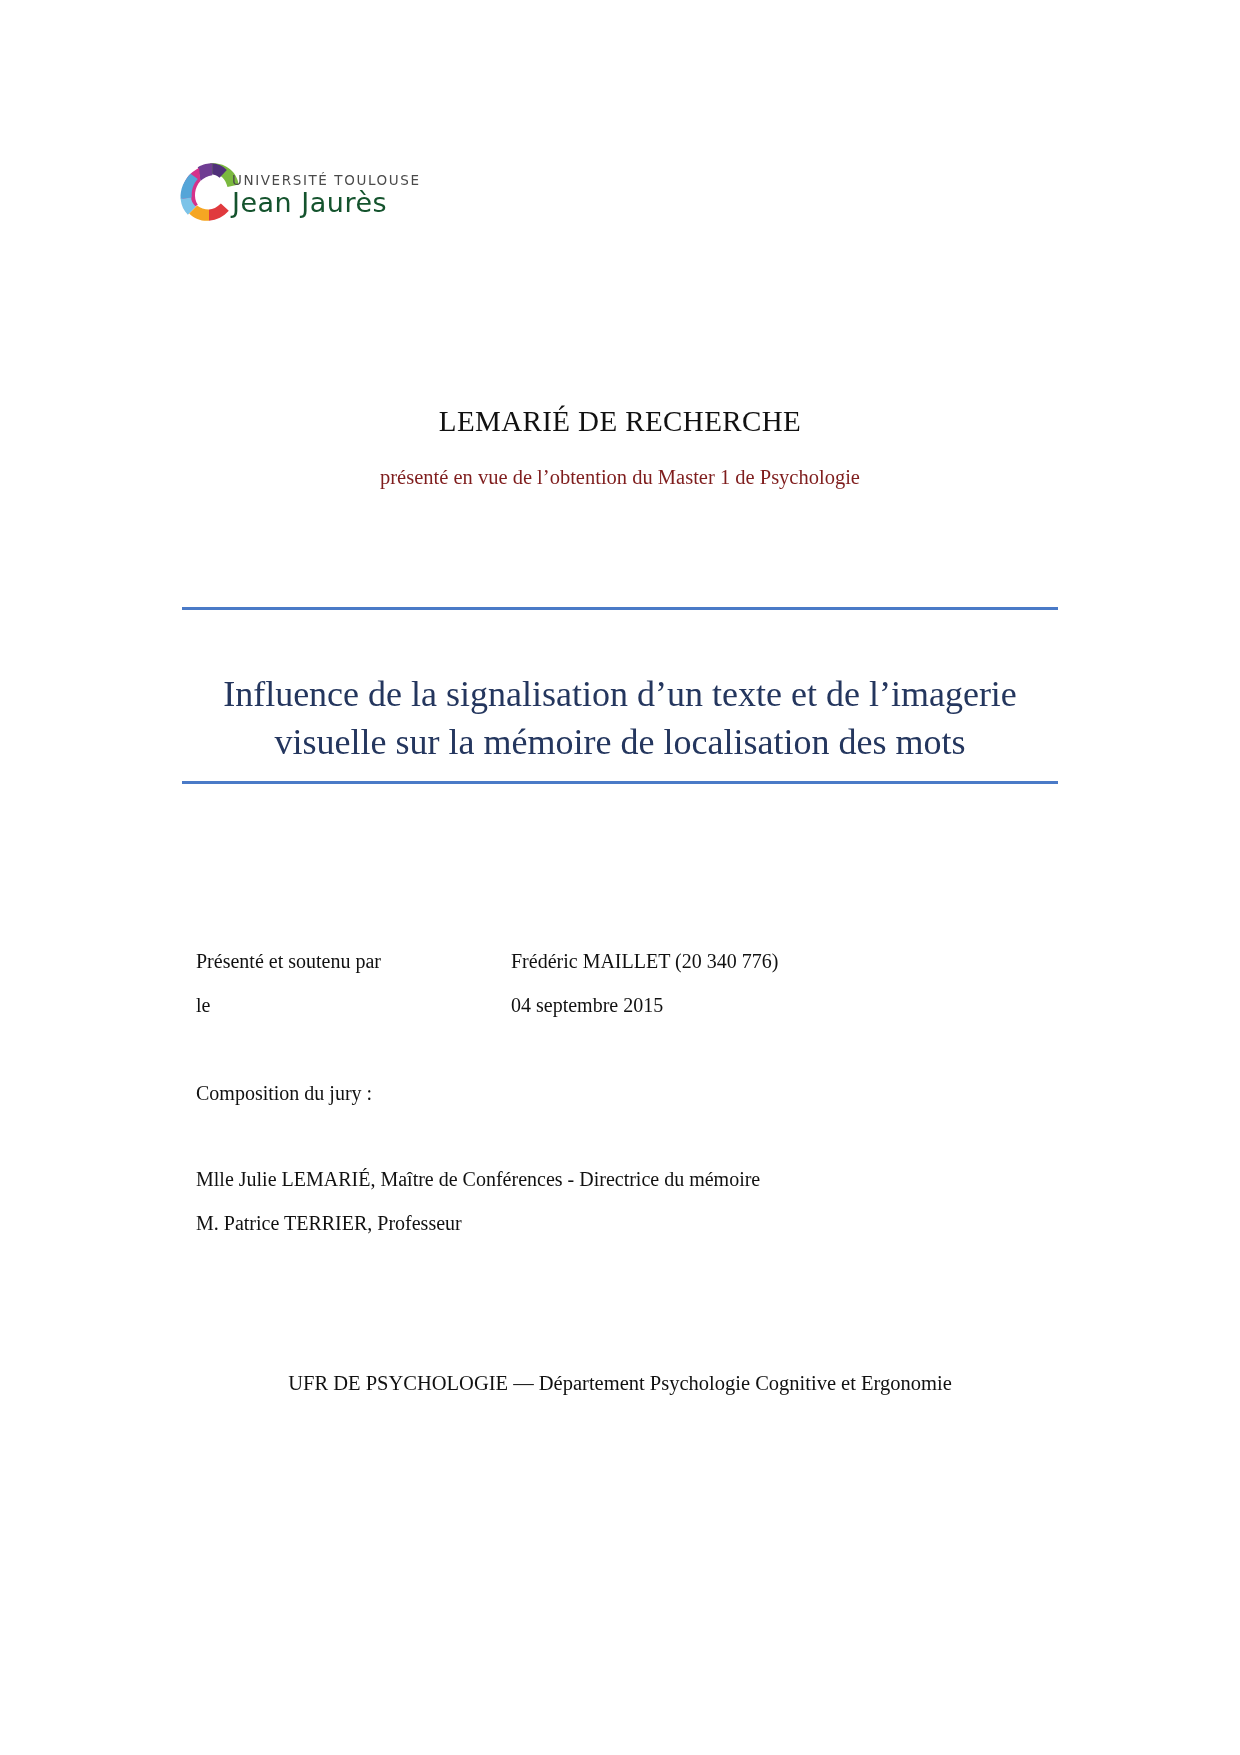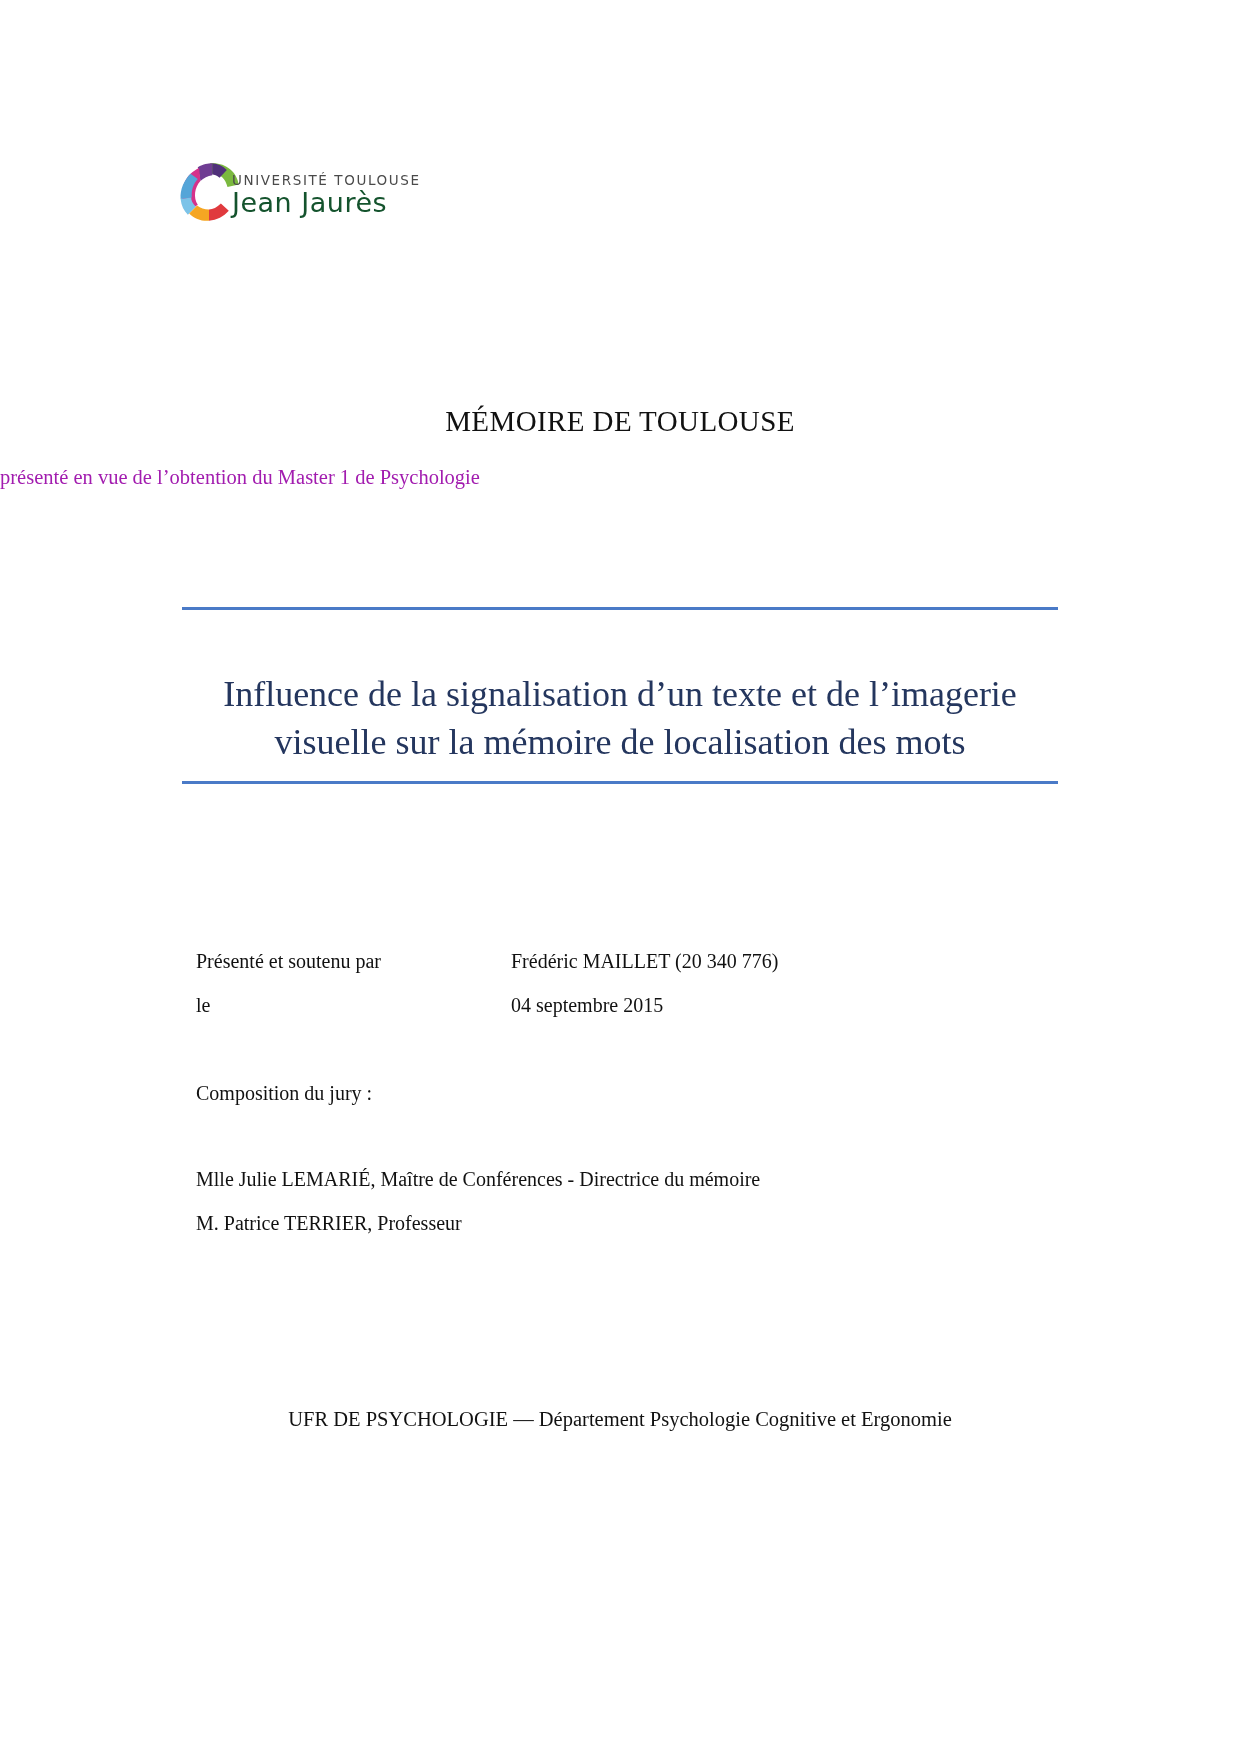--- a/index.html
+++ b/index.html
@@ -70,22 +70,23 @@
     text-align: center;
     font-size: 29px;
     letter-spacing: 0.4px;
     color: #111111;
   }
   .doc-sub {
     position: absolute;
     left: 0;
     right: 0;
     top: 466px;
+    text-align: center;
     font-size: 20.5px;
-    color: #a21caf;
+    color: #7f1d1d;
   }
 
   
   .title-wrap {
     position: absolute;
     left: 182px;
     right: 182px;
     top: 607px;
   }
   .rule {
@@ -147,21 +148,21 @@
   }
   .jury-item {
     margin-bottom: 21px;
     white-space: nowrap;
   }
 
   .footer-line {
     position: absolute;
     left: 0;
     right: 0;
-    top: 1408px;
+    top: 1372px;
     text-align: center;
     font-size: 20.5px;
     color: #111111;
     font-family: Liberation Serif, serif;
   }
 </style>
 </head>
 <body>
 
 <div class="page">
@@ -186,21 +187,21 @@
 
         <path d="M55 8 C64 9 71 12 77 18 L66 30 C62 26 58 25 55 25 Z" fill="#50307a"></path>
       </svg>
     </div>
     <div class="logo-words">
       <div class="logo-line1">UNIVERSITÉ  TOULOUSE</div>
       <div class="logo-line2">Jean Jaurès</div>
     </div>
   </div>
 
-  <div class="doc-kind">MÉMOIRE DE TOULOUSE</div>
+  <div class="doc-kind">LEMARIÉ DE RECHERCHE</div>
   <div class="doc-sub">présenté en vue de l’obtention du Master 1 de Psychologie</div>
 
   <div class="title-wrap">
     <div class="rule"></div>
     <div class="main-title">Influence de la signalisation d’un texte et de l’imagerie visuelle sur la mémoire de localisation des mots</div>
     <div class="rule-bottom"></div>
   </div>
 
   <div class="meta-block">
     <div class="meta-row">

